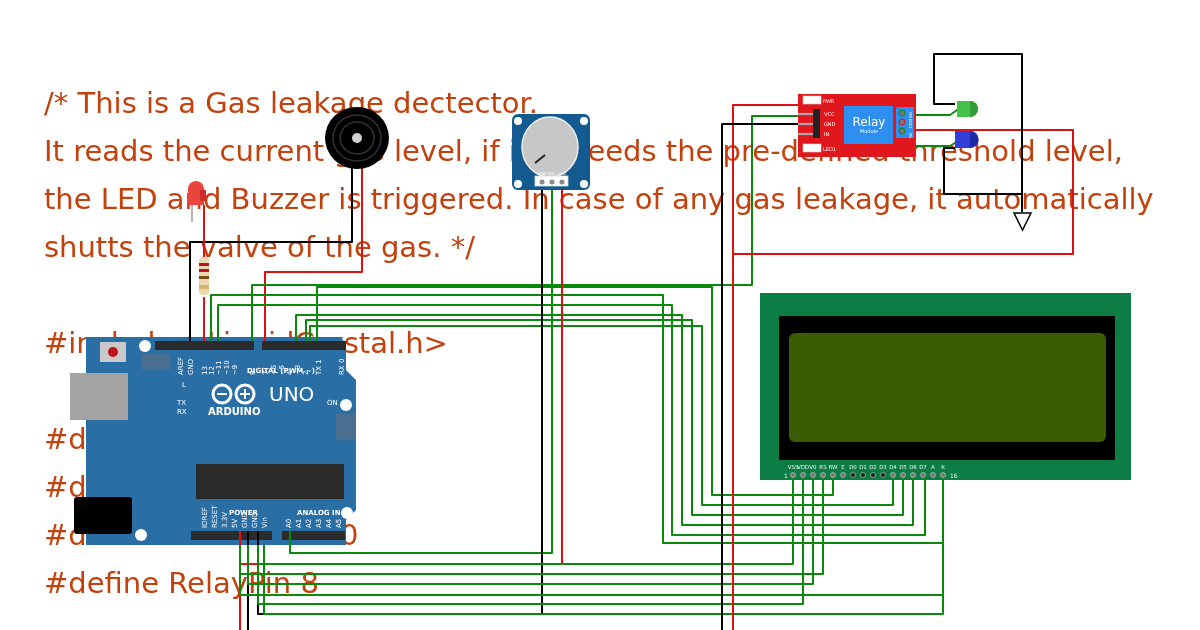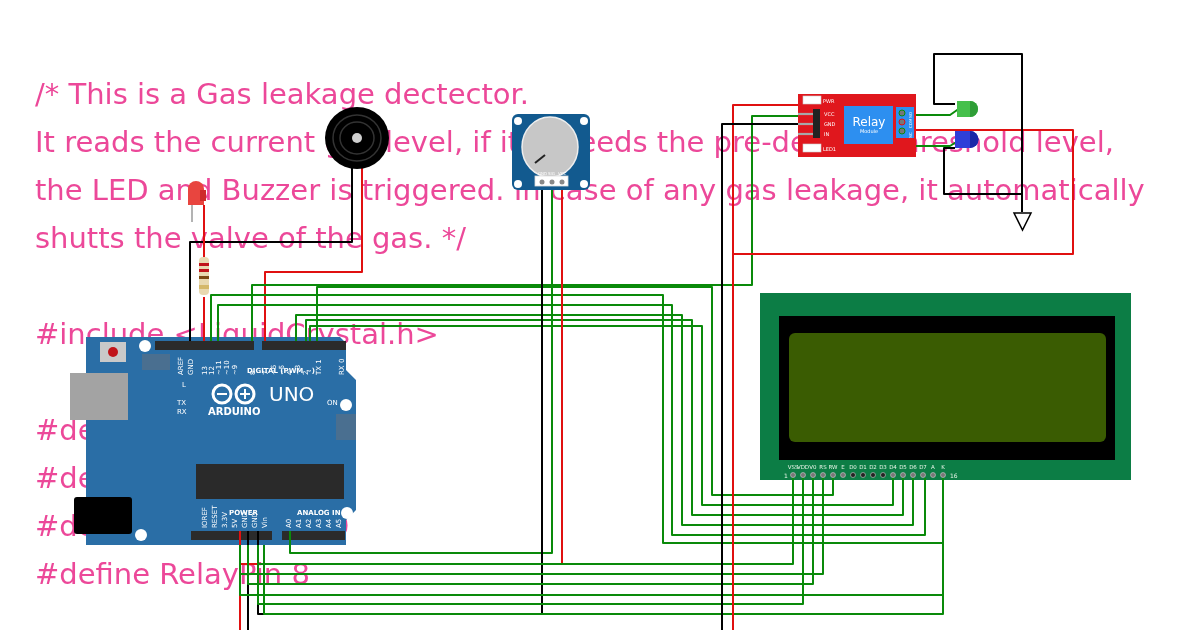--- a/index.html
+++ b/index.html
@@ -1,17 +1,17 @@
 <!DOCTYPE html>
 <html><head>
 <meta charset="utf-8">
 <style>
   html,body{margin:0;padding:0;background:#ffffff;}
   #stage{position:relative;width:1200px;height:630px;overflow:hidden;background:#fff;font-family:"DejaVu Sans","Liberation Sans",sans-serif;}
-  #code{position:absolute;left:33px;top:68px;margin:2px;font-family:"DejaVu Sans","Liberation Sans",sans-serif;font-size:29px;line-height:48px;color:#ec4899;white-space:pre;}
+  #code{position:absolute;left:33px;top:68px;margin:11px;font-family:"DejaVu Sans","Liberation Sans",sans-serif;font-size:29px;line-height:48px;color:#c2410c;white-space:pre;}
   #code .ln{display:block;height:48px;}
   svg{position:absolute;left:0;top:0;}
   .lbl{font-family:"DejaVu Sans","Liberation Sans",sans-serif;}
 </style>
 </head>
 <body>
 
 <div id="stage">
   <pre id="code"><span class="ln">/* This is a Gas leakage dectector.</span><span class="ln">It reads the current gas level, if it exceeds the pre-defined threshold level,</span><span class="ln">the LED and Buzzer is triggered. In case of any gas leakage, it automatically</span><span class="ln">shutts the valve of the gas. */</span><span class="ln"></span><span class="ln">#include &lt;LiquidCrystal.h&gt;</span><span class="ln"></span><span class="ln">#define LedPin 13</span><span class="ln">#define BuzzerPin 7</span><span class="ln">#define SensorPin A0</span><span class="ln">#define RelayPin 8</span></pre>
 

